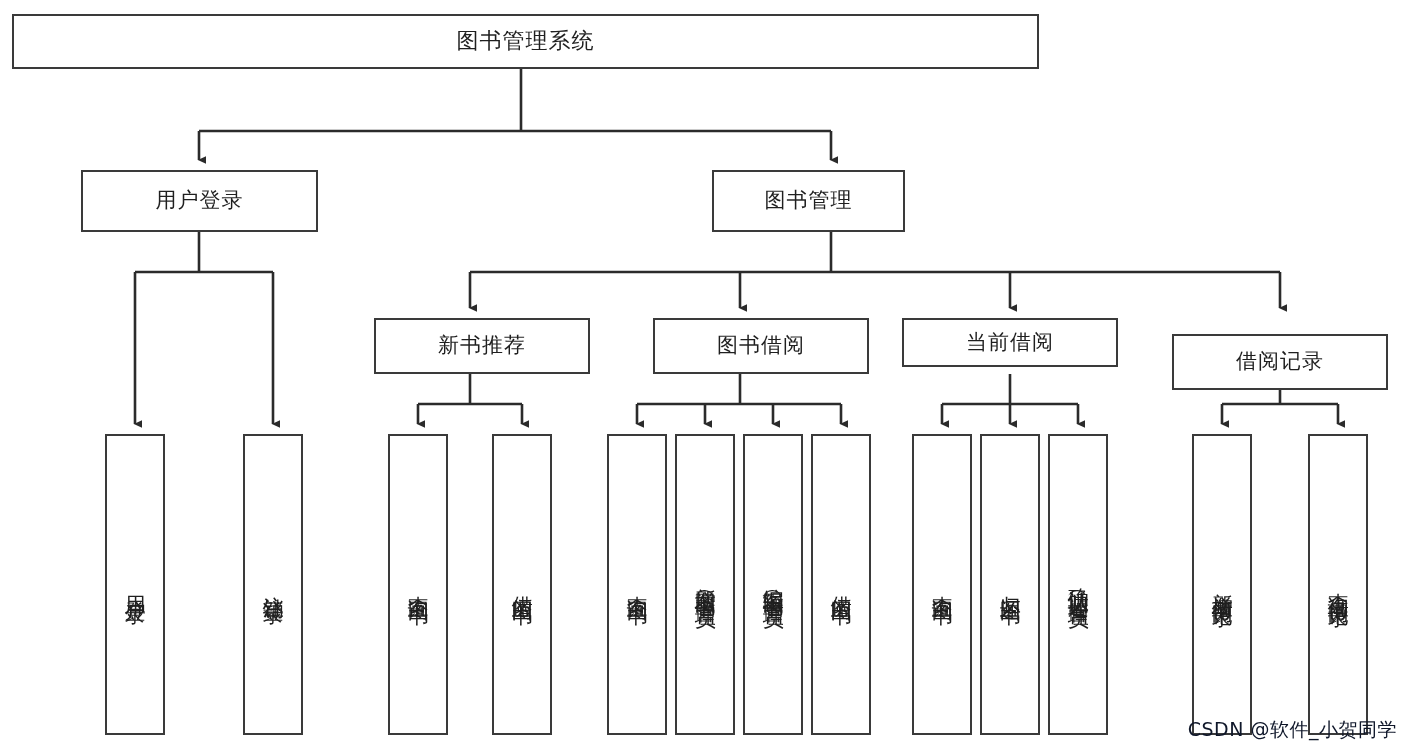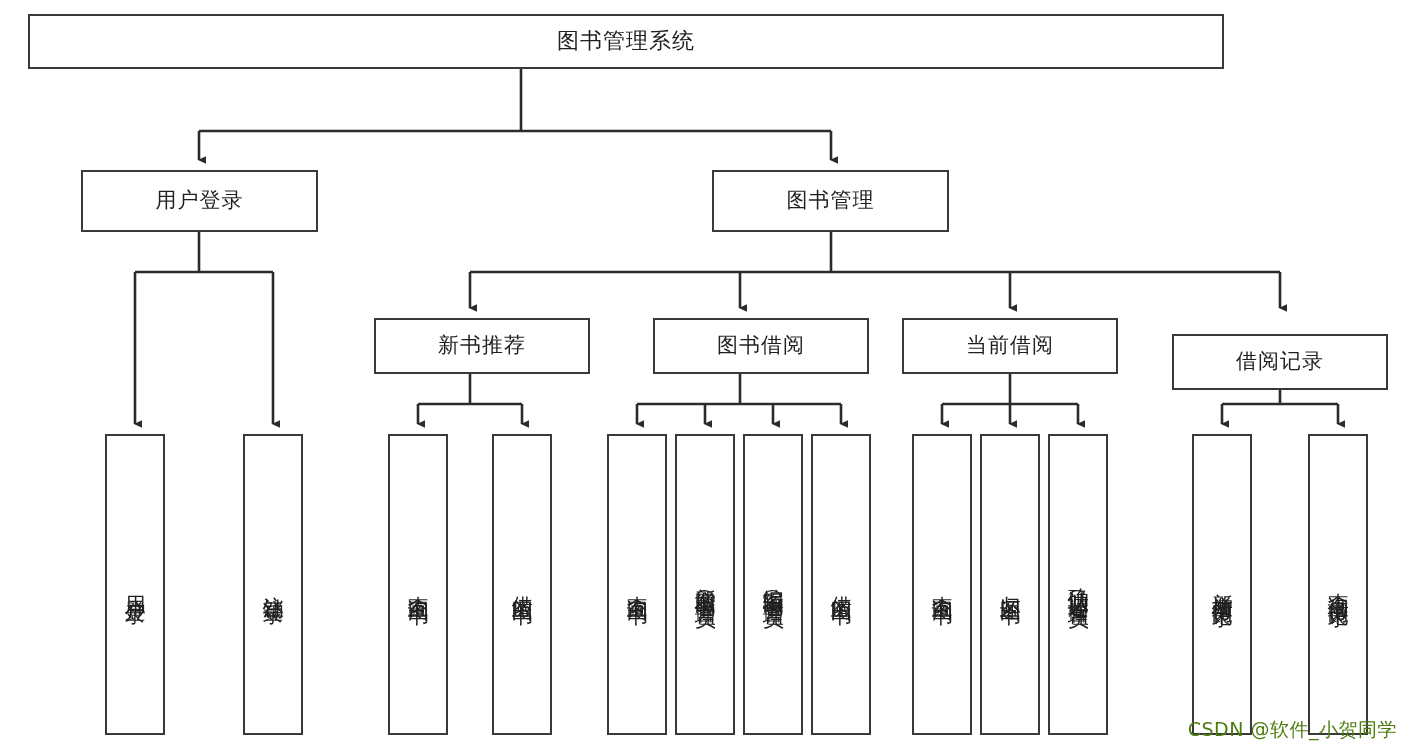--- a/index.html
+++ b/index.html
@@ -50,21 +50,21 @@
     line-height: 1.25;
     letter-spacing: 3px;
     display: block;
   }
   .node.root { font-size: 22px; }
   .watermark {
     position: absolute;
     right: 8px;
     bottom: 4px;
     font-size: 19px;
-    color: #4d7c0f;
+    color: #0f172a;
     letter-spacing: 0.5px;
     white-space: nowrap;
     pointer-events: none;
   }
 </style>
 </head>
 <body>
 
 <div id="canvas">
 
@@ -111,38 +111,38 @@
       <path d="M1010,404 L1010,424" marker-end="url(#arrow)"></path>
       <path d="M1078,404 L1078,424" marker-end="url(#arrow)"></path>
 
       <path d="M1280,374 L1280,404"></path>
       <path d="M1222,404 L1338,404"></path>
       <path d="M1222,404 L1222,424" marker-end="url(#arrow)"></path>
       <path d="M1338,404 L1338,424" marker-end="url(#arrow)"></path>
     </g>
   </svg>
 
-  <div class="node horiz root" style="left:28px; top:14px; width:1196px; height:55px;">
+  <div class="node horiz root" style="left:12px; top:14px; width:1027px; height:55px;">
     <span>图书管理系统</span>
   </div>
 
   <div class="node horiz" style="left:81px; top:170px; width:237px; height:62px;">
     <span>用户登录</span>
   </div>
-  <div class="node horiz" style="left:712px; top:170px; width:237px; height:62px;">
+  <div class="node horiz" style="left:712px; top:170px; width:193px; height:62px;">
     <span>图书管理</span>
   </div>
 
   <div class="node horiz" style="left:362px; top:318px; width:216px; height:56px;margin-left:12px;">
     <span>新书推荐</span>
   </div>
   <div class="node horiz" style="left:632px; top:318px; width:216px; height:56px;margin-left:21px;">
     <span>图书借阅</span>
   </div>
-  <div class="node horiz" style="left:902px; top:318px; width:216px; height:56px;">
+  <div class="node horiz" style="left:902px; top:318px; width:216px; height:49px;">
     <span>当前借阅</span>
   </div>
   <div class="node horiz" style="left:1172px; top:318px; width:216px; height:56px;margin-top:16px;">
     <span>借阅记录</span>
   </div>
 
   <div class="node vert" style="left:105px; top:434px; width:60px; height:301px;">
     <span class="vtext">用户登录</span>
   </div>
   <div class="node vert" style="left:243px; top:434px; width:60px; height:301px;">

